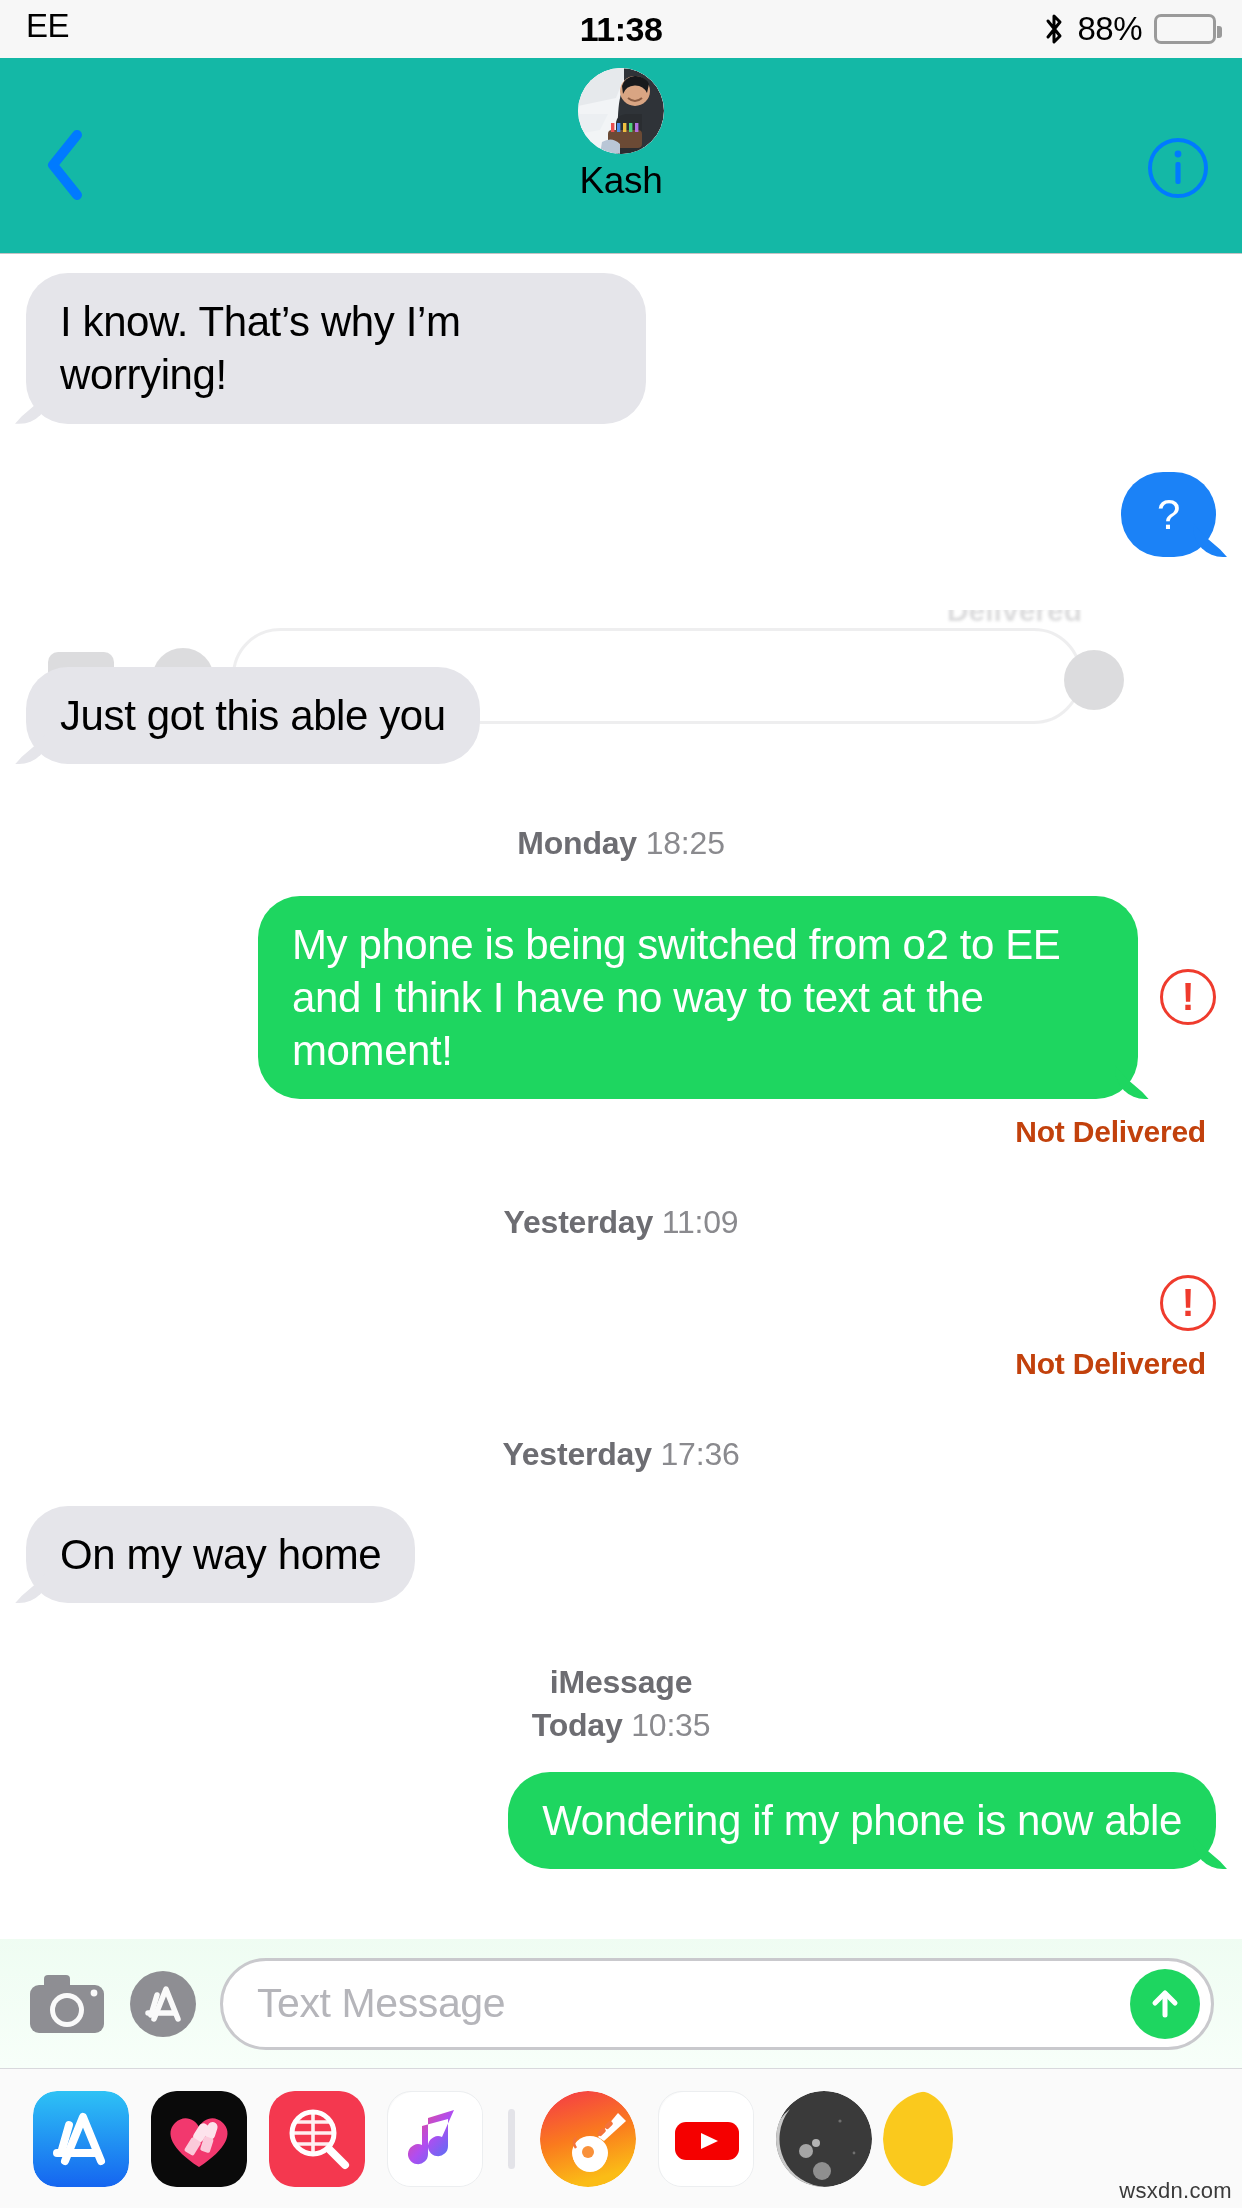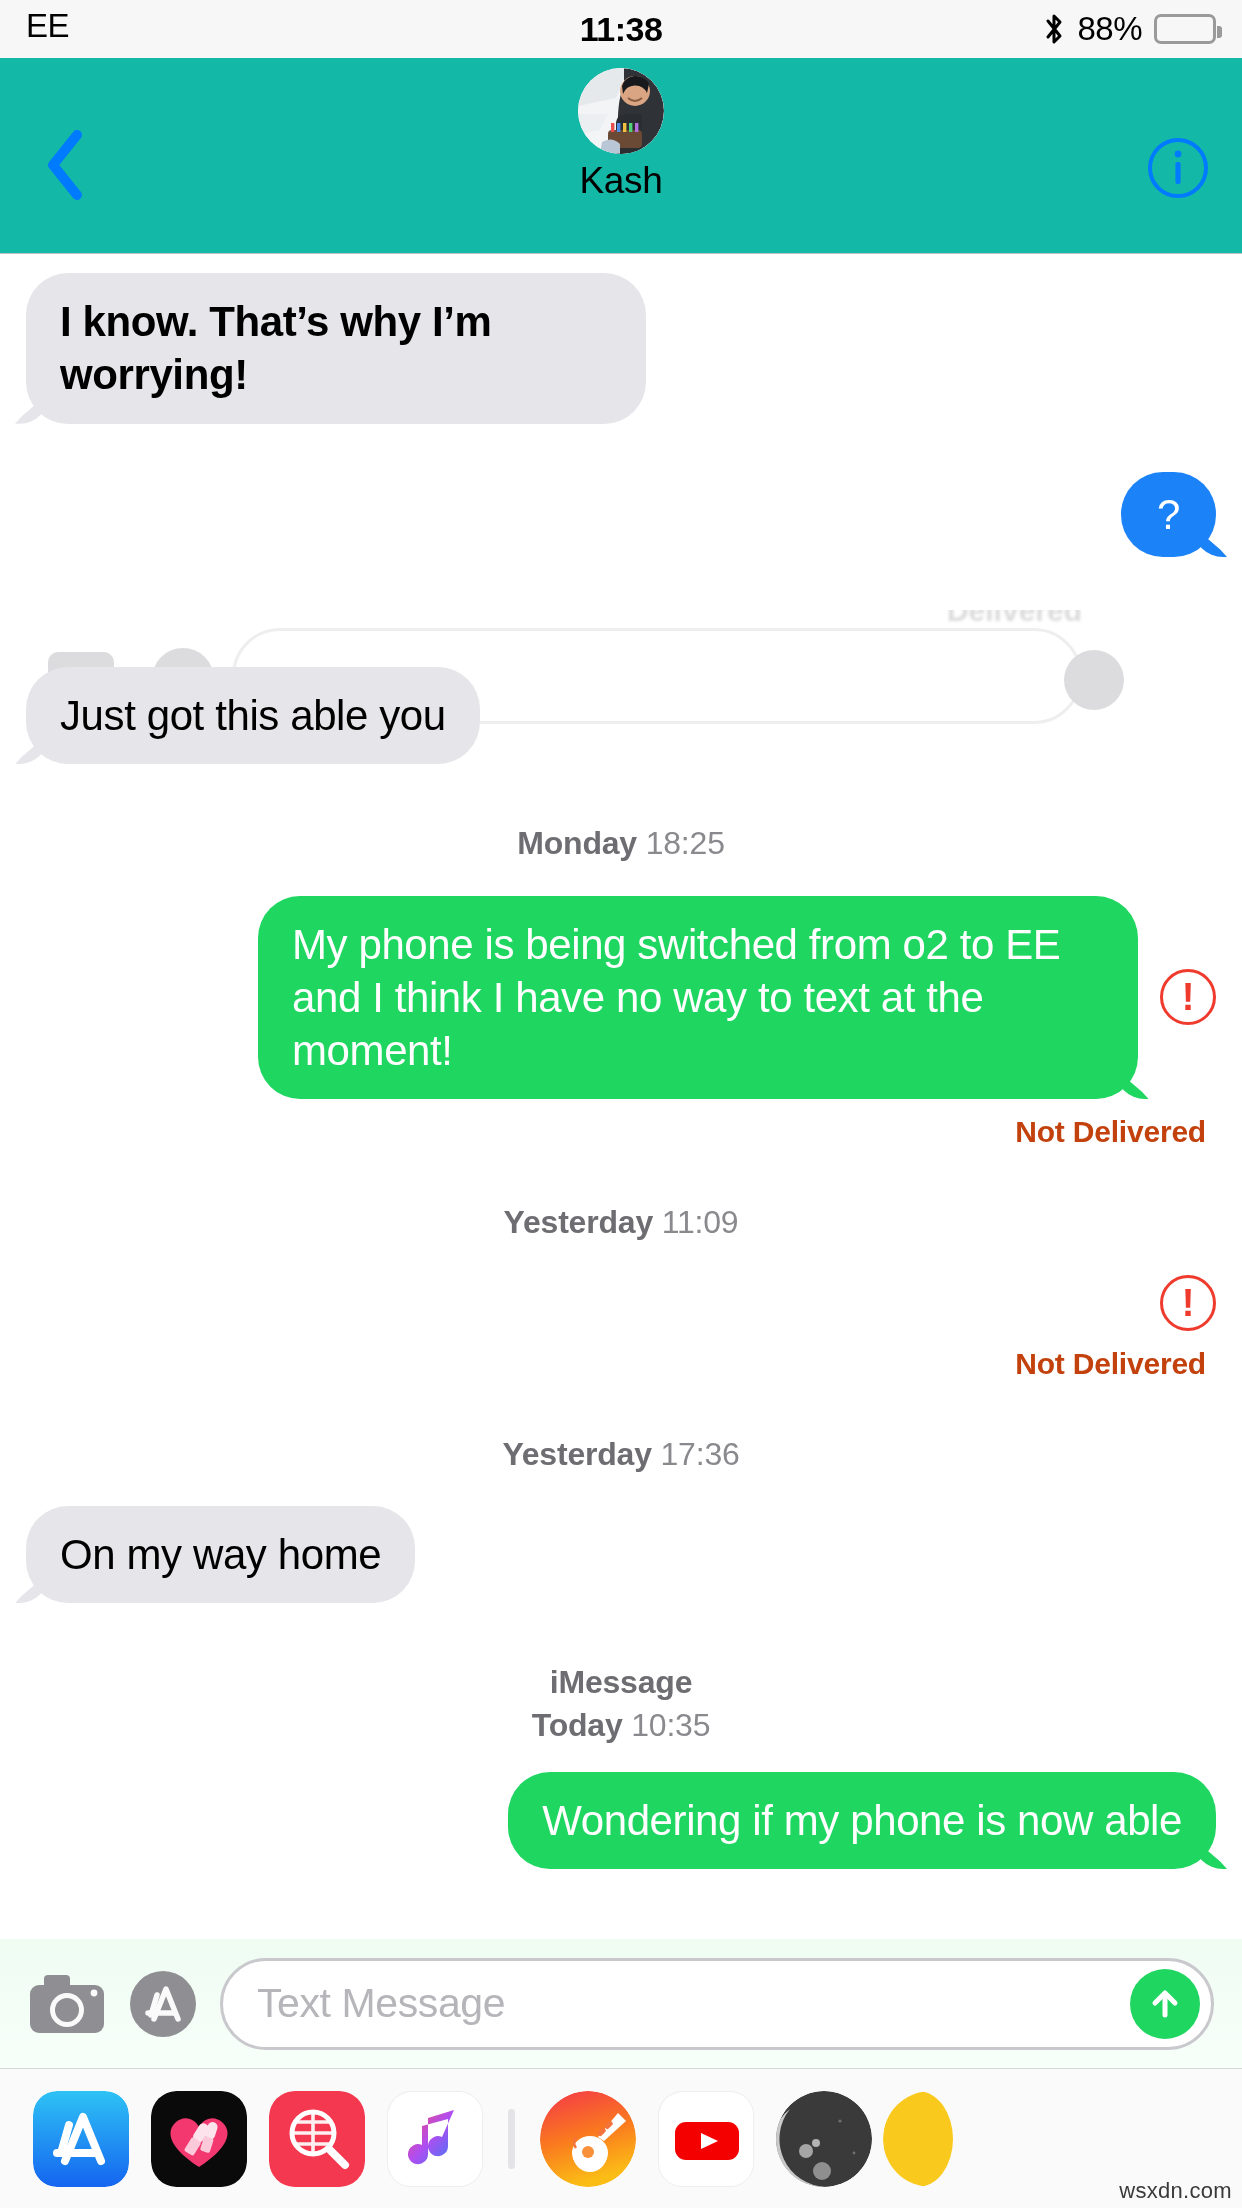--- a/index.html
+++ b/index.html
@@ -272,21 +272,21 @@
     <svg width="64" height="64" viewBox="0 0 64 64">
       <circle cx="32" cy="32" r="28" stroke="#007aff" stroke-width="4" fill="none"></circle>
       <circle cx="32" cy="18" r="3.4" fill="#007aff"></circle>
       <rect x="29.4" y="26" width="5.2" height="22" rx="2" fill="#007aff"></rect>
     </svg>
   </div>
 </div>
 
 <div class="chat">
 
-  <div class="row left" style="margin-top:18px;font-weight:bold;">
+  <div class="row left" style="margin-top:18px;">
     <div class="bubble gray" style="max-width:620px;">I know. That’s why I’m worrying!</div>
   </div>
 
   <div class="row right" style="margin-top:48px;">
     <div class="bubble blue" style="padding:16px 36px;">?</div>
   </div>
 
   <div class="ghost">
     <span class="g-delivered">Delivered</span>
     <span class="g-cam"></span>

